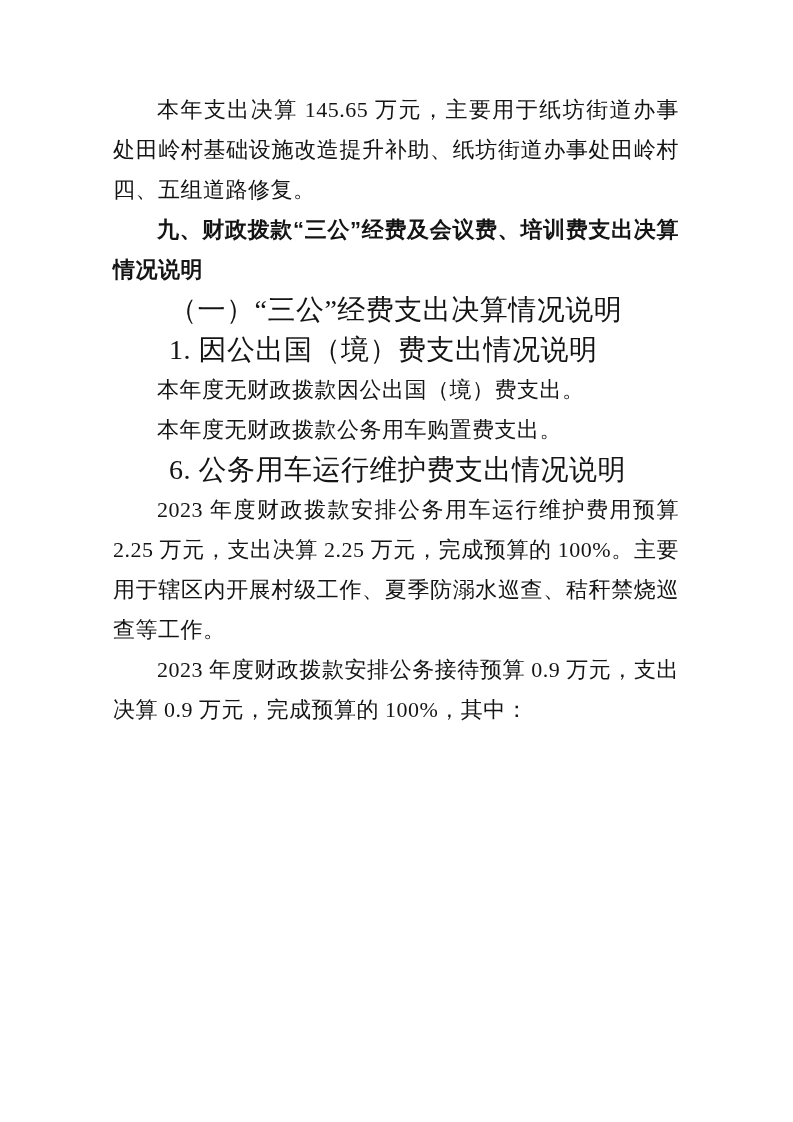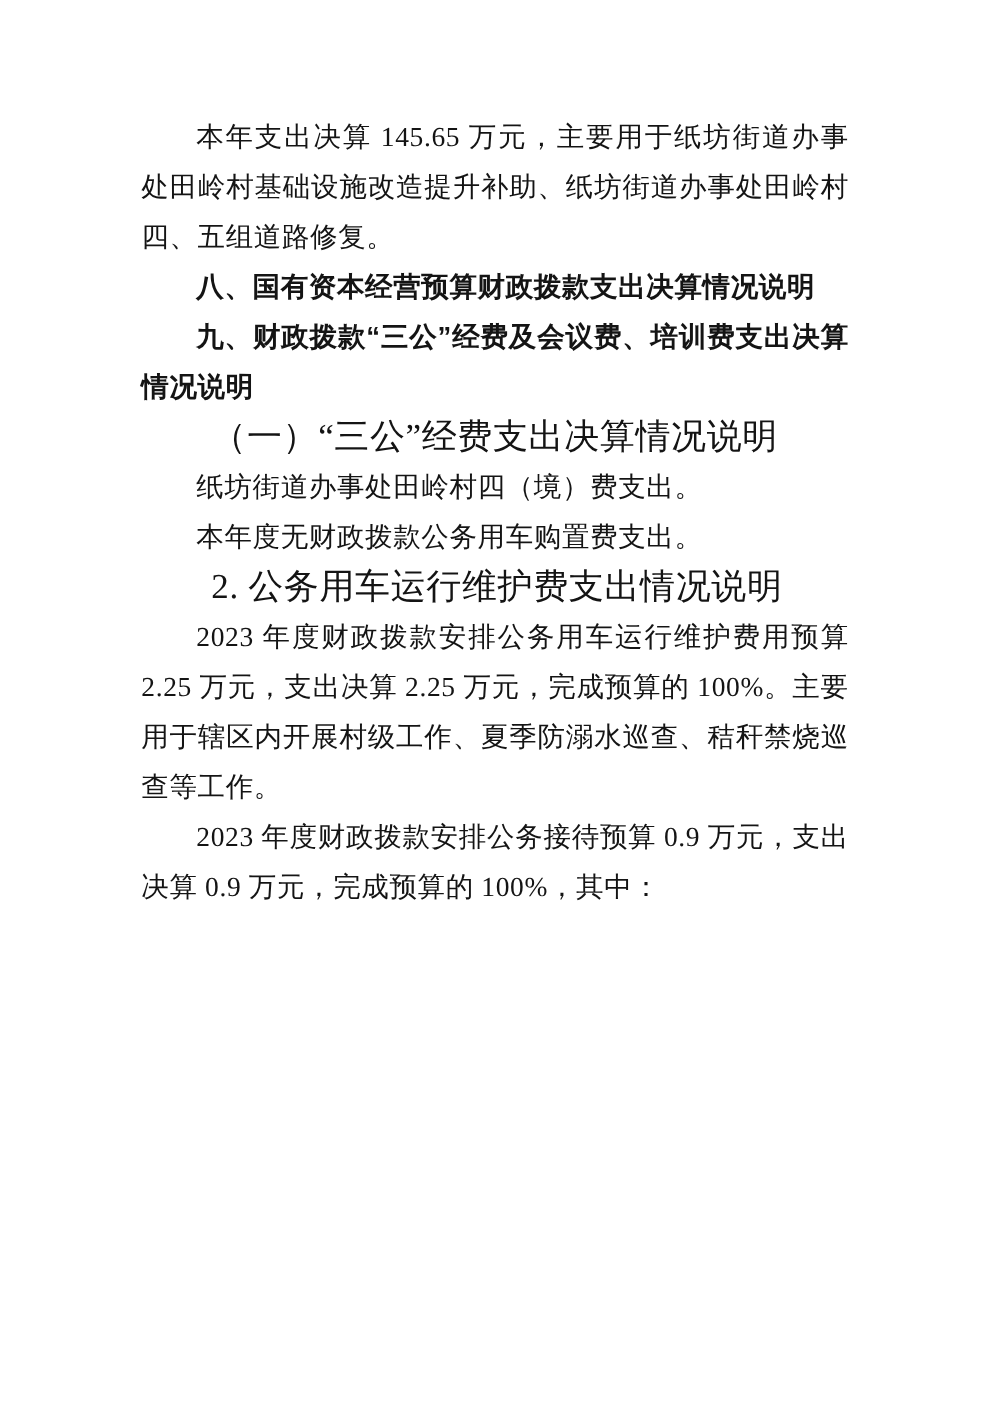--- a/index.html
+++ b/index.html
@@ -60,35 +60,35 @@
   }
 </style>
 </head>
 <body>
 
 <div class="page">
   <div class="content">
 
     <p class="para">本年支出决算 145.65 万元，主要用于纸坊街道办事处田岭村基础设施改造提升补助、纸坊街道办事处田岭村四、五组道路修复。</p>
 
-    <h2 class="heading-hei">八、国有资本经营预算财政拨款支出决算情况说明</h2>
 
 
     <h2 class="heading-hei">九、财政拨款“三公”经费及会议费、培训费支出决算情况说明</h2>
 
     <h3 class="heading-kai">（一）“三公”经费支出决算情况说明</h3>
 
 
+    <h3 class="heading-kai">1. 因公出国（境）费支出情况说明</h3>
 
-    <p class="para">纸坊街道办事处田岭村四（境）费支出。</p>
+    <p class="para">本年度无财政拨款因公出国（境）费支出。</p>
 
 
     <p class="para">本年度无财政拨款公务用车购置费支出。</p>
 
-    <h3 class="heading-kai">2. 公务用车运行维护费支出情况说明</h3>
+    <h3 class="heading-kai">6. 公务用车运行维护费支出情况说明</h3>
 
     <p class="para">2023 年度财政拨款安排公务用车运行维护费用预算 2.25 万元，支出决算 2.25 万元，完成预算的 100%。主要用于辖区内开展村级工作、夏季防溺水巡查、秸秆禁烧巡查等工作。</p>
 
 
     <p class="para">2023 年度财政拨款安排公务接待预算 0.9 万元，支出决算 0.9 万元，完成预算的 100%，其中：</p>
 
   </div>
 </div>
 
 </body></html>

